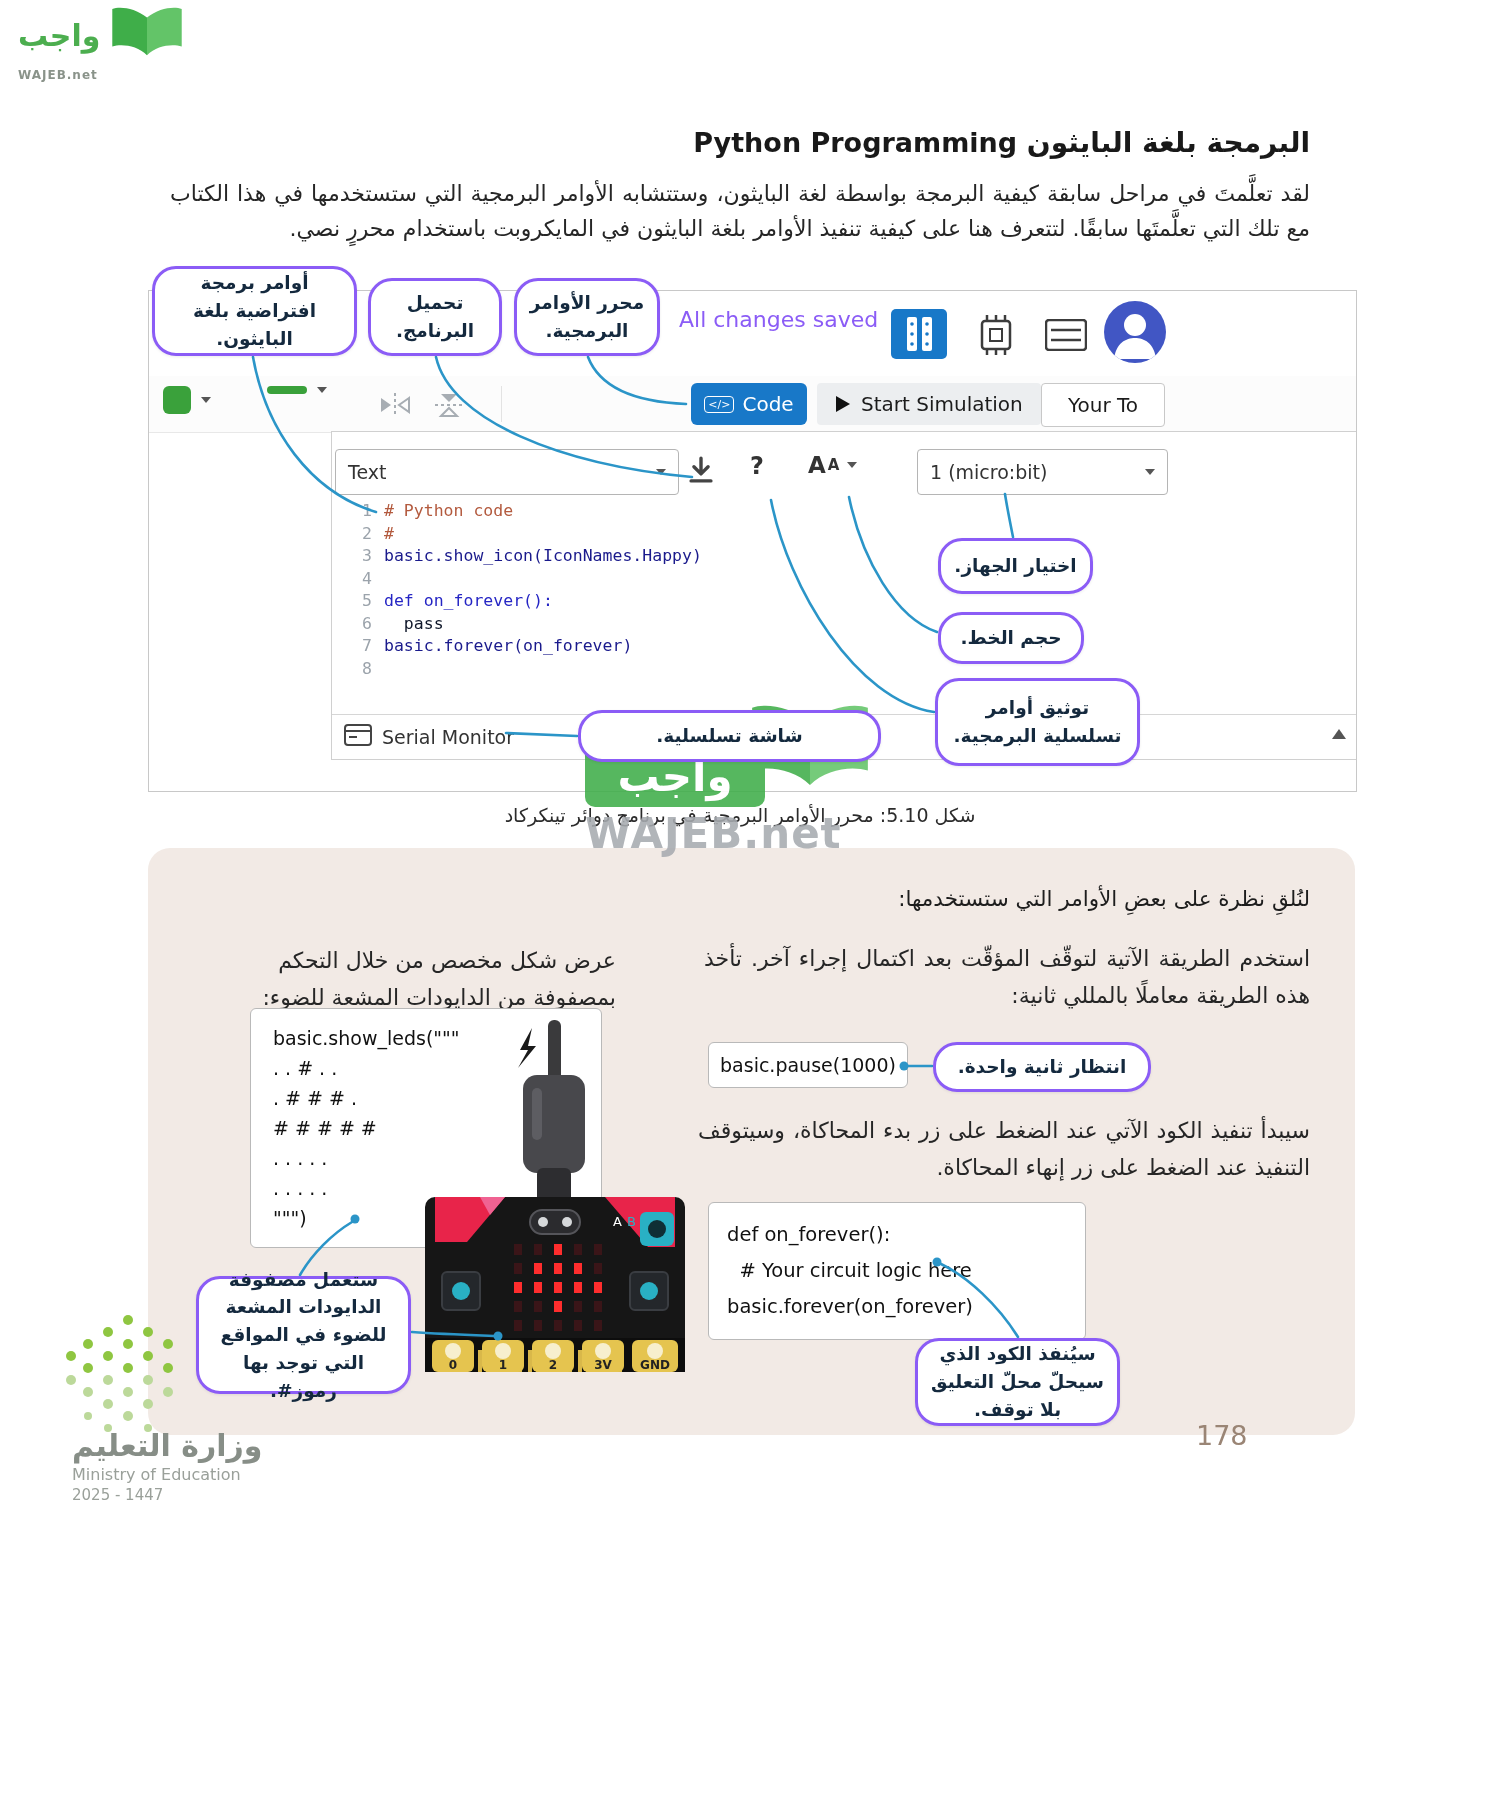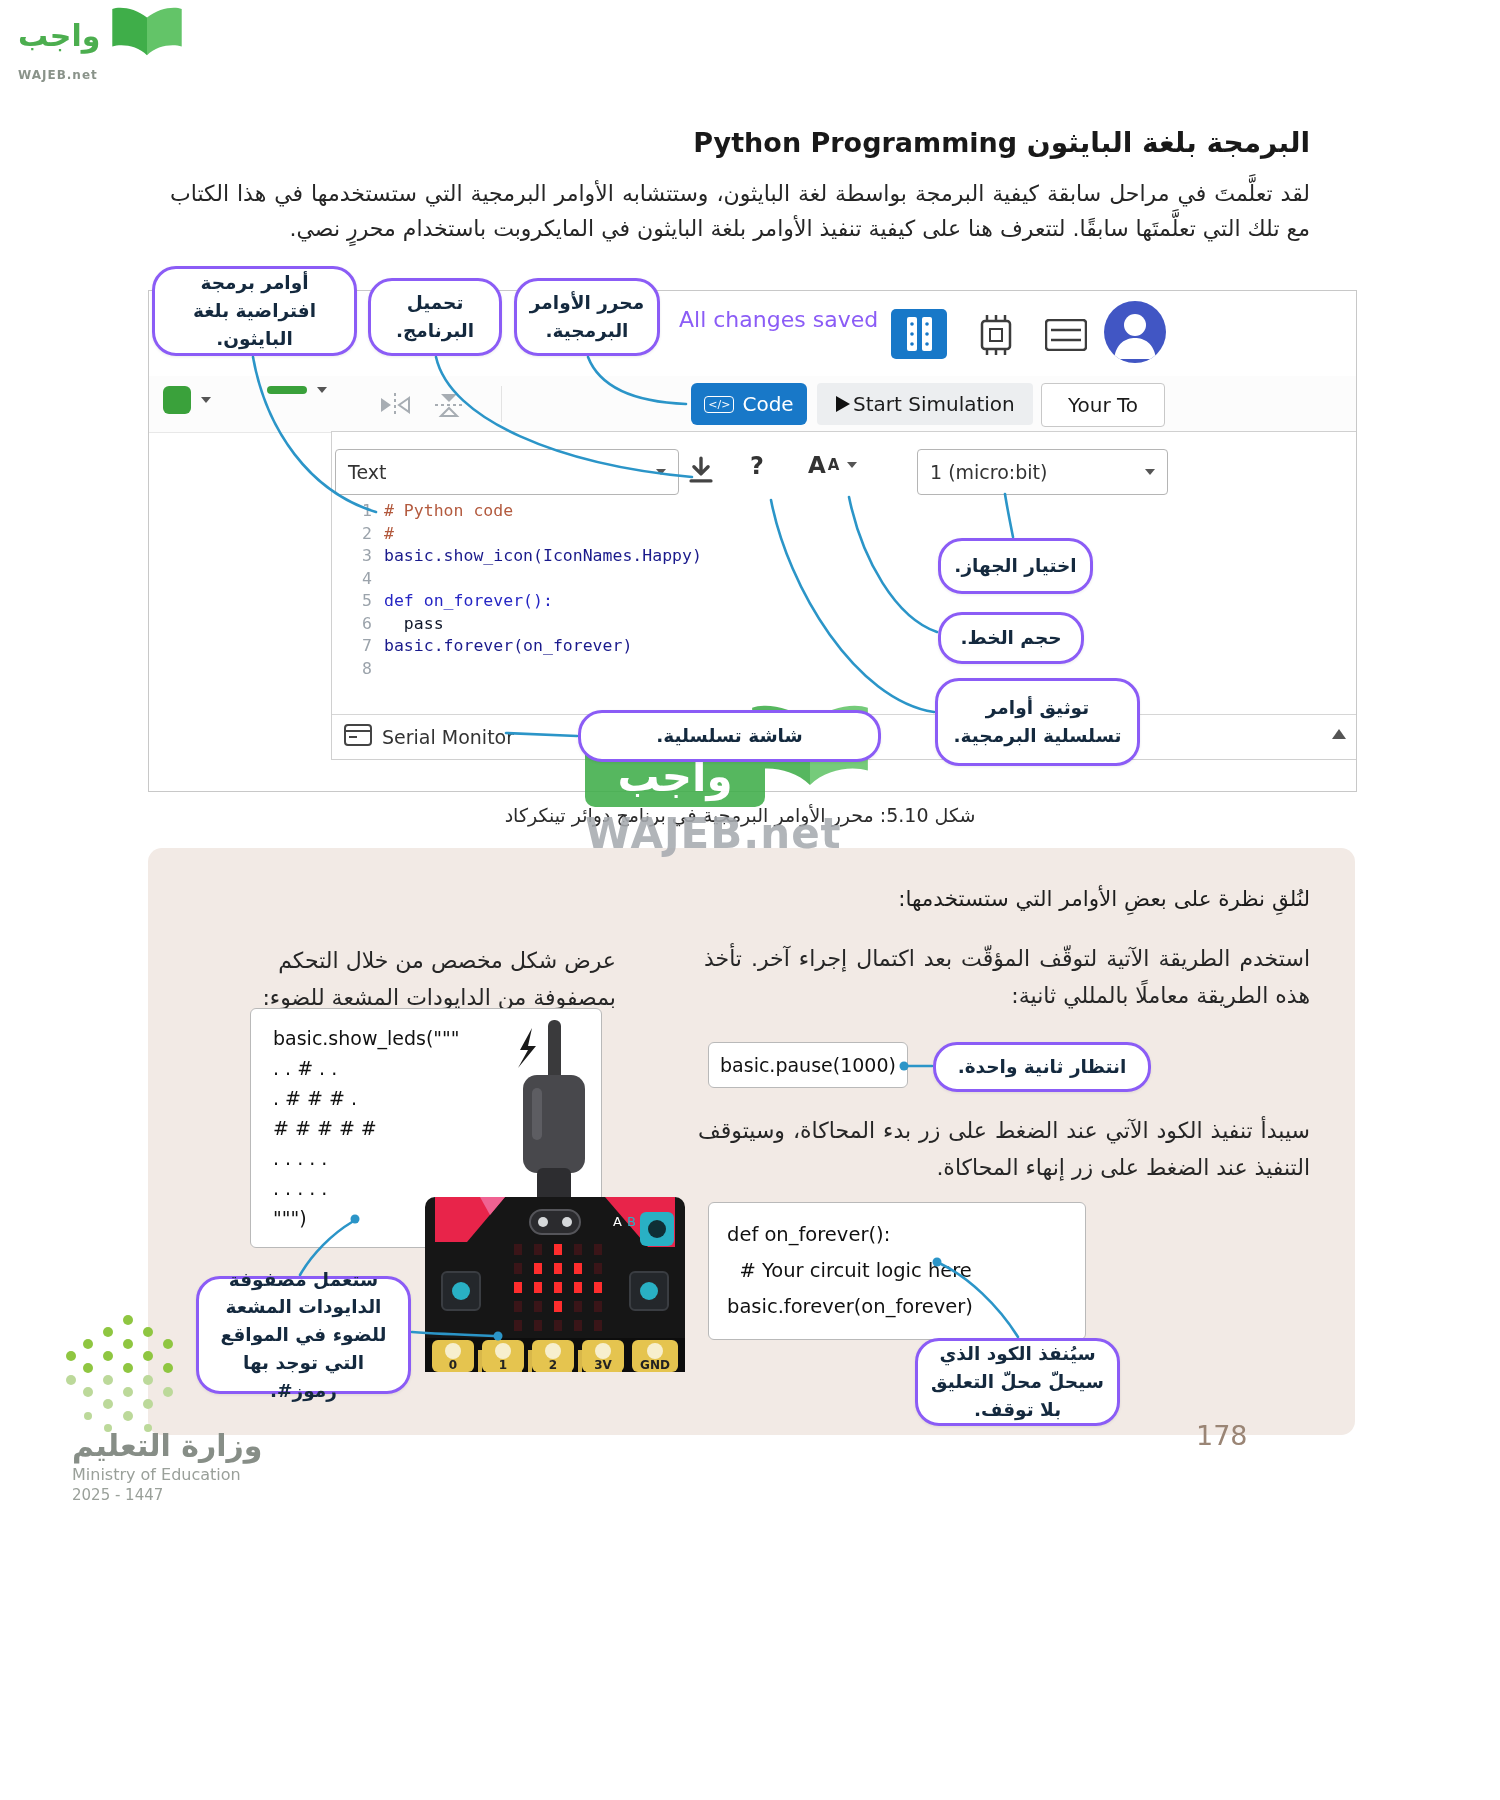--- a/index.html
+++ b/index.html
@@ -28,21 +28,21 @@
   .avatar{position:absolute;left:955px;top:10px;width:62px;height:62px;border-radius:50%;background:#4156c4;overflow:hidden;}
 
   .toolbar1{position:absolute;left:0;top:85px;width:100%;height:56px;background:#fcfcfc;border-bottom:1px solid #e8e8e8;}
   .swatch-btn{position:absolute;left:14px;top:10px;display:flex;align-items:center;gap:10px;}
   .swatch{width:28px;height:28px;border-radius:6px;background:#3aa13b;}
   .line-btn{position:absolute;left:118px;top:10px;display:flex;align-items:center;gap:10px;}
   .greenline{width:40px;height:8px;border-radius:4px;background:#3aa13b;}
   .vdiv{position:absolute;left:352px;top:10px;width:1px;height:36px;background:#e3e3e3;}
   .code-btn{position:absolute;left:542px;top:7px;width:116px;height:42px;background:#1878c8;border-radius:6px;color:#fff;display:flex;align-items:center;justify-content:center;gap:8px;font-size:20px;}
   .code-btn .cb-ic{border:1.5px solid #fff;border-radius:4px;font-size:11px;padding:2px 3px;line-height:1;}
-  .startsim-btn{position:absolute;left:668px;top:7px;height:42px;padding:0 18px;background:#eceef0;border-radius:4px;display:flex;align-items:center;gap:2px;font-size:20px;color:#1b1b1b;}
+  .startsim-btn{position:absolute;left:668px;top:7px;height:42px;padding:0 18px;background:#eceef0;border-radius:4px;display:flex;align-items:center;gap:10px;font-size:20px;color:#1b1b1b;}
   .sendto-btn{position:absolute;left:892px;top:7px;width:122px;height:42px;background:#fff;border:1px solid #c8c8c8;border-radius:4px;display:flex;align-items:center;justify-content:center;font-size:20px;color:#1b1b1b;}
 
   .panel{position:absolute;left:182px;top:140px;width:1024px;height:327px;border:1px solid #d0d0d0;border-right:none;background:#fff;}
   .select-box{position:absolute;height:44px;border:1px solid #b5b5b5;border-radius:4px;background:#fff;display:flex;align-items:center;justify-content:space-between;padding:0 12px;font-size:19px;color:#333;}
   .lang-select{left:3px;top:17px;width:318px;}
   .dev-select{left:585px;top:17px;width:225px;}
   .tb2-btn{position:absolute;top:20px;display:flex;align-items:center;color:#333;}
   .help-btn{left:418px;font-size:24px;font-weight:bold;}
   .font-btn{left:476px;gap:2px;}
   .font-big{font-size:23px;font-weight:bold;}
@@ -69,21 +69,21 @@
 
   
   .watermark{left:585px;top:703px;width:310px;height:160px;z-index:20;opacity:.88;}
   .wm-pill{position:absolute;left:0;top:42px;width:180px;height:62px;background:#3fae49;border-radius:10px;color:#fff;font-size:42px;font-weight:bold;display:flex;align-items:center;justify-content:center;}
   .wm-book{position:absolute;left:160px;top:0;}
   .wm-net{position:absolute;left:0;top:106px;font-size:42px;font-weight:bold;color:#a7abb0;letter-spacing:1px;}
 
   .fig-caption{left:370px;top:804px;width:740px;text-align:center;font-size:19px;color:#2b2b2b;z-index:8;}
 
   
-  .lesson{left:148px;top:848px;width:1207px;height:587px;background:#f2eae5;border-radius:14px;}
+  .lesson{left:148px;top:848px;width:1207px;height:587px;background:#f2eae5;border-radius:22px;}
   .lesson p{margin:0;}
   .l-intro{position:absolute;right:45px;top:38px;font-size:21.5px;color:#1d1d1d;}
   .l-para{position:absolute;font-size:22px;line-height:1.7;color:#262626;text-align:justify;}
   .white-box{position:absolute;background:#fff;border:1.5px solid #b9b9b9;border-radius:6px;color:#111;}
   .pause-box{left:560px;top:194px;width:198px;height:44px;display:flex;align-items:center;justify-content:center;font-size:19px;}
   .forever-box{left:560px;top:354px;width:340px;padding:14px 18px;font-size:19.5px;line-height:1.85;text-align:left;direction:ltr;}
   .leds-box{left:102px;top:160px;width:352px;padding:14px 22px;font-size:19px;line-height:30px;text-align:left;direction:ltr;box-sizing:border-box;}
 
   
   .ministry{left:72px;top:1428px;}

